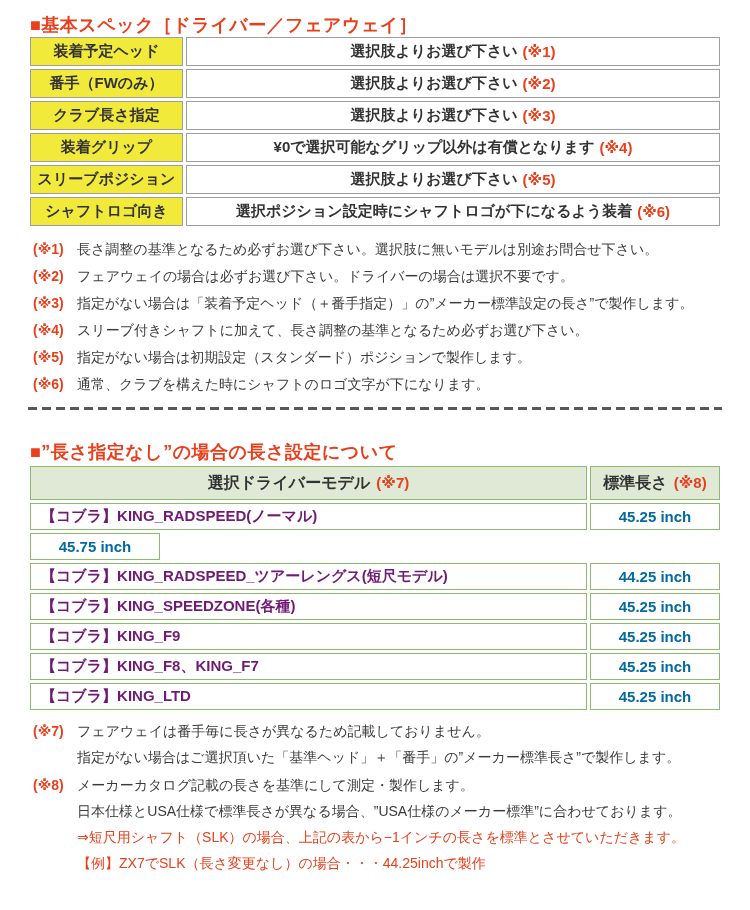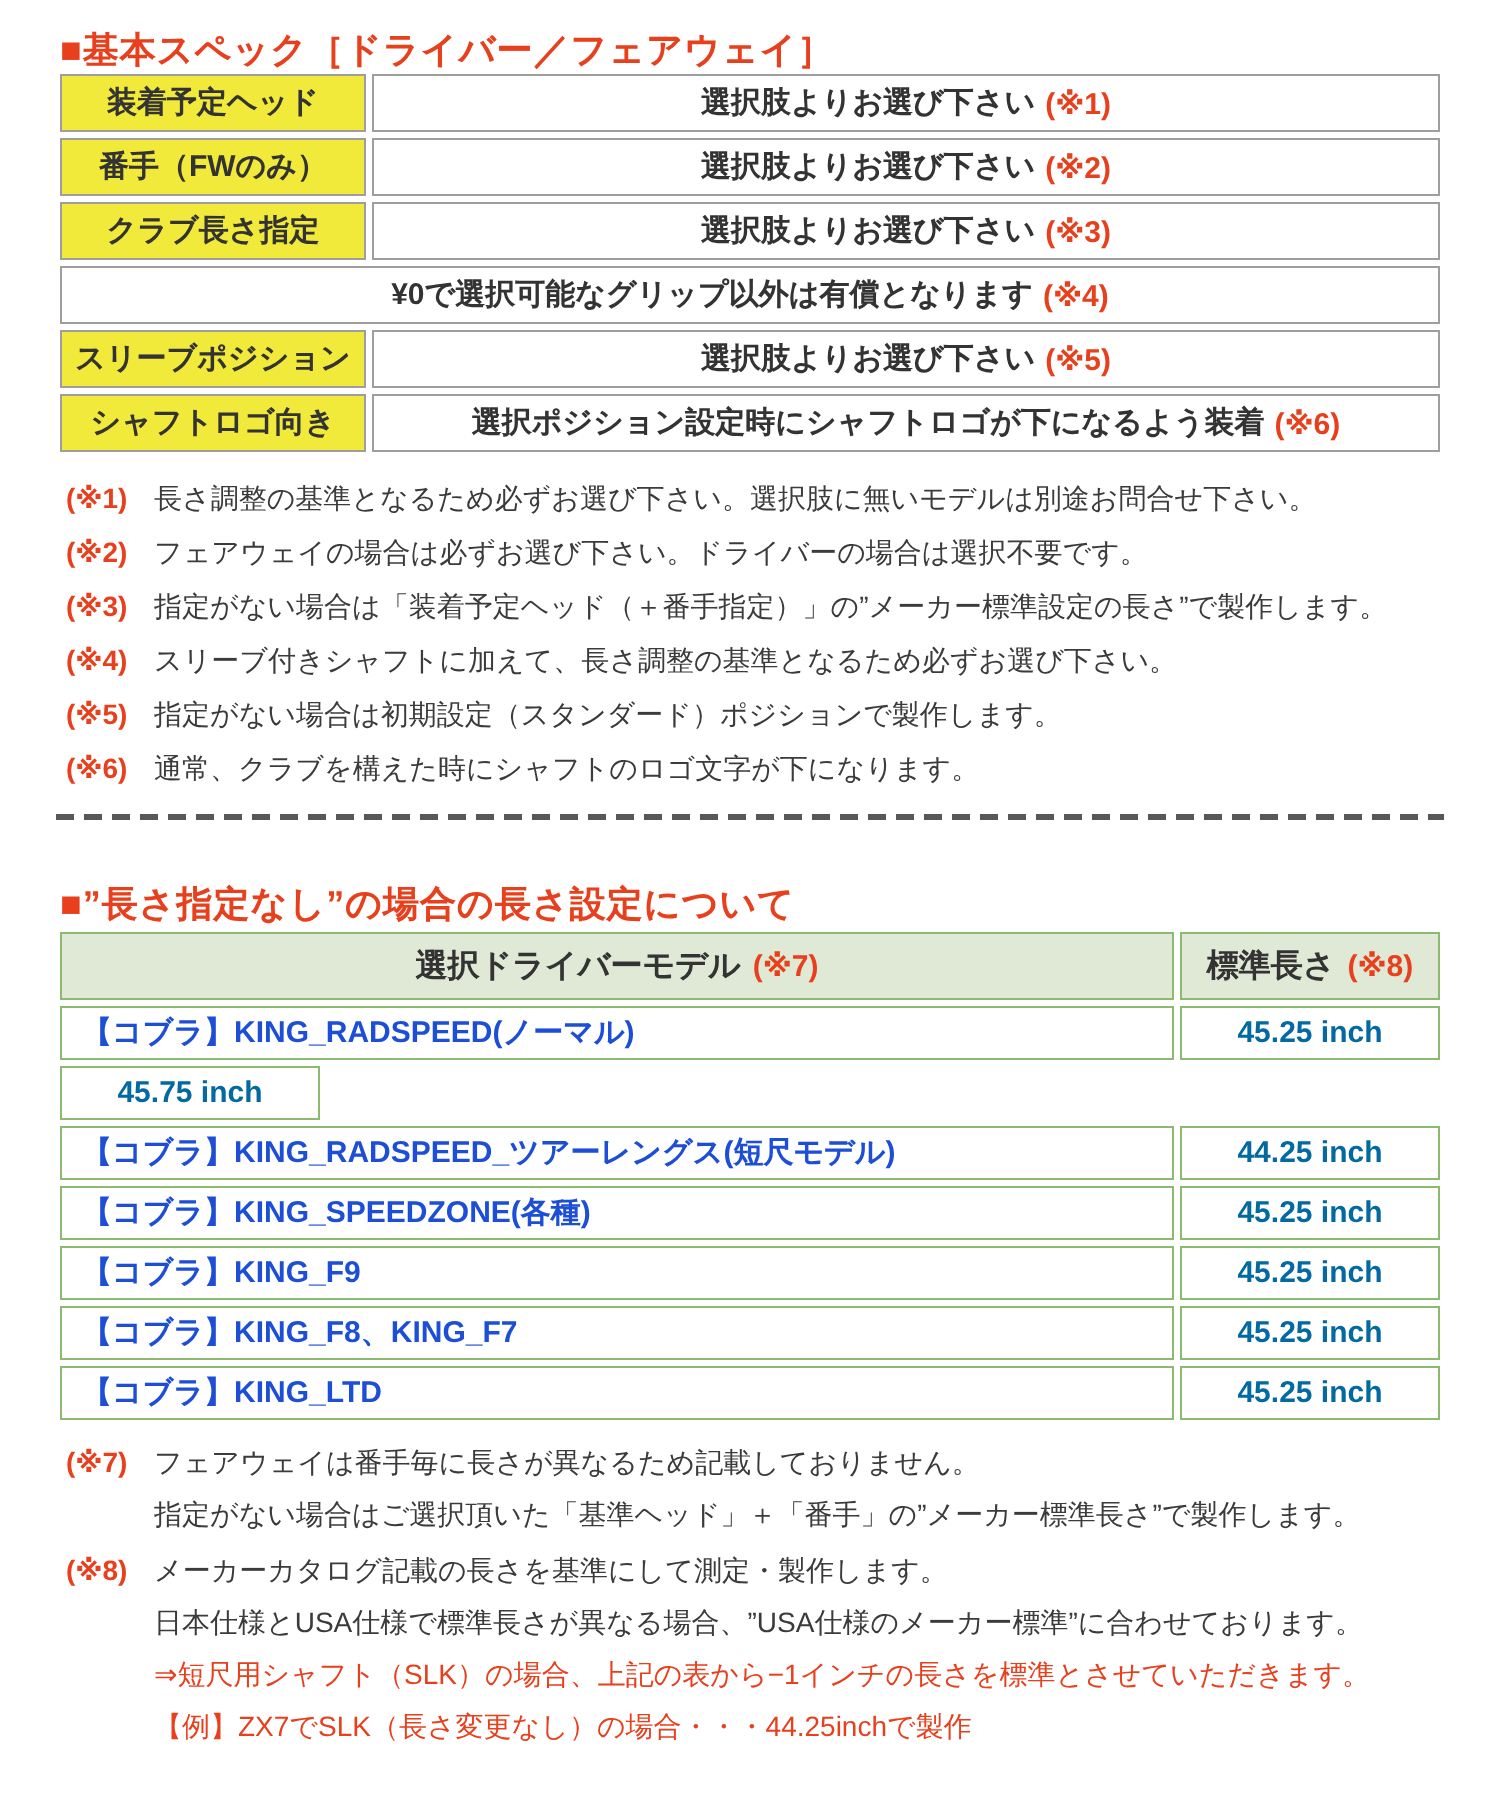--- a/index.html
+++ b/index.html
@@ -58,21 +58,21 @@
     height:3px; margin:9px 28px 0 28px;
     background:repeating-linear-gradient(to right,#585858 0 9px,transparent 9px 14px);
   }
 
   
   .len-table { margin:2px 30px 0 30px; display:flex; flex-direction:column; gap:3px; }
   .len-row { display:flex; gap:3px; }
   .len-row > div { border:1px solid #8cba6e; background:#fff; display:flex; align-items:center; }
   .len-head > div { background:#dfe9d6; height:34px; justify-content:center; font-size:16px; font-weight:bold; color:#333; }
   .len-head .red { margin-left:6px; font-size:15px; }
-  .len-model { flex:1; padding-left:10px; font-size:15px; font-weight:bold; color:#1d4ed8; height:27px; }
+  .len-model { flex:1; padding-left:10px; font-size:15px; font-weight:bold; color:#701a75; height:27px; }
   .len-value { flex:0 0 130px; justify-content:center; font-size:15px; font-weight:bold; color:#0369a1; height:27px; }
   .len-head .len-model { justify-content:center; padding-left:0; height:34px; }
   .len-head .len-value { height:34px; }
 
   .sec2-title { margin-top:30px; }
   .notes-2 { margin-top:8px; }
 </style>
 </head>
 <body>
 
@@ -96,20 +96,21 @@
       </div>
     </div>
     <div class="spec-row">
       <div class="spec-label">クラブ長さ指定</div>
       <div class="spec-value">
         <span>選択肢よりお選び下さい</span>
         <span class="red">(※3)</span>
       </div>
     </div>
     <div class="spec-row">
+      <div class="spec-label">装着グリップ</div>
       <div class="spec-value">
         <span>¥0で選択可能なグリップ以外は有償となります</span>
         <span class="red">(※4)</span>
       </div>
     </div>
     <div class="spec-row">
       <div class="spec-label">スリーブポジション</div>
       <div class="spec-value">
         <span>選択肢よりお選び下さい</span>
         <span class="red">(※5)</span>

